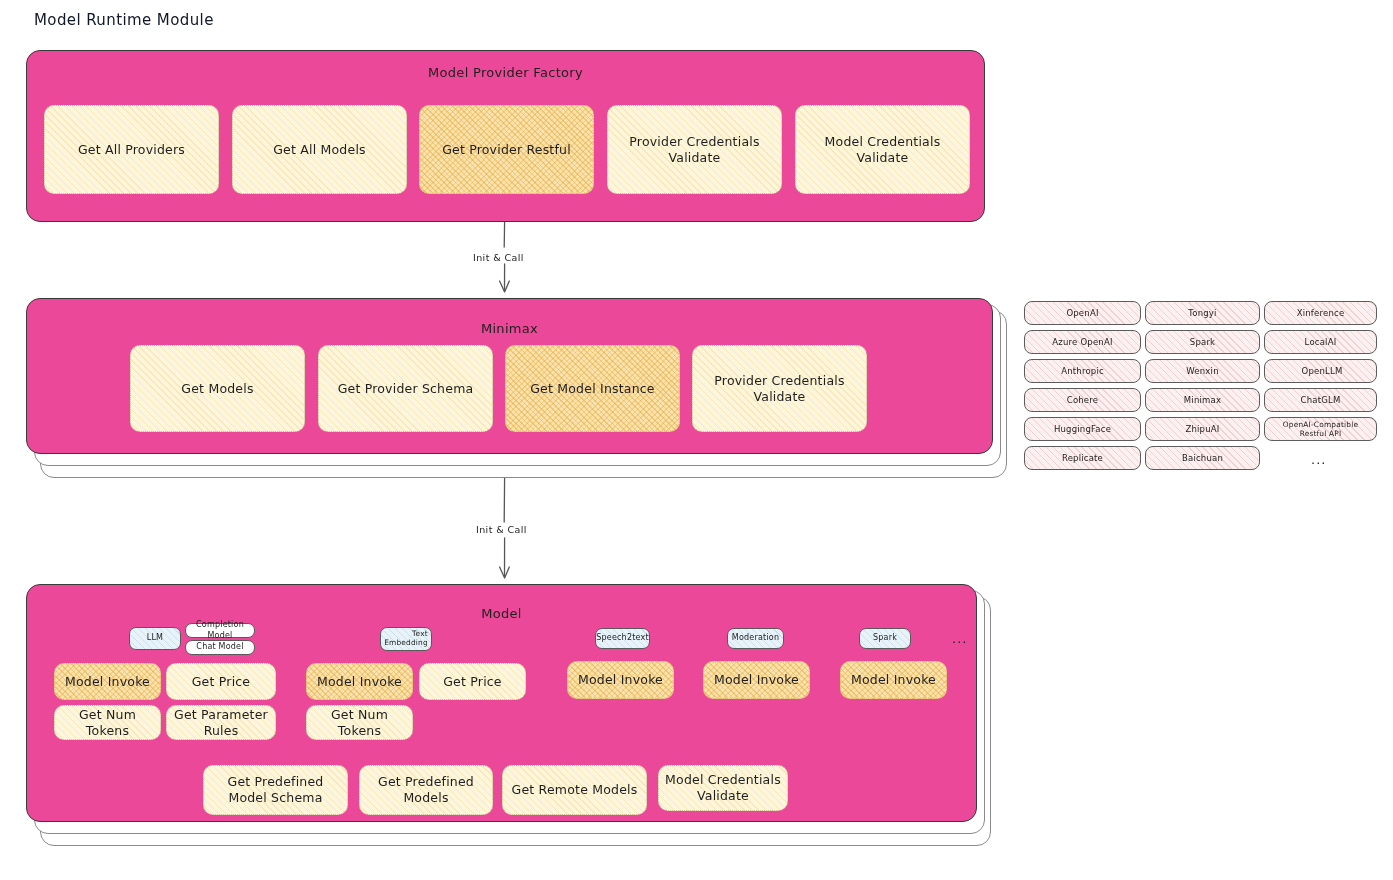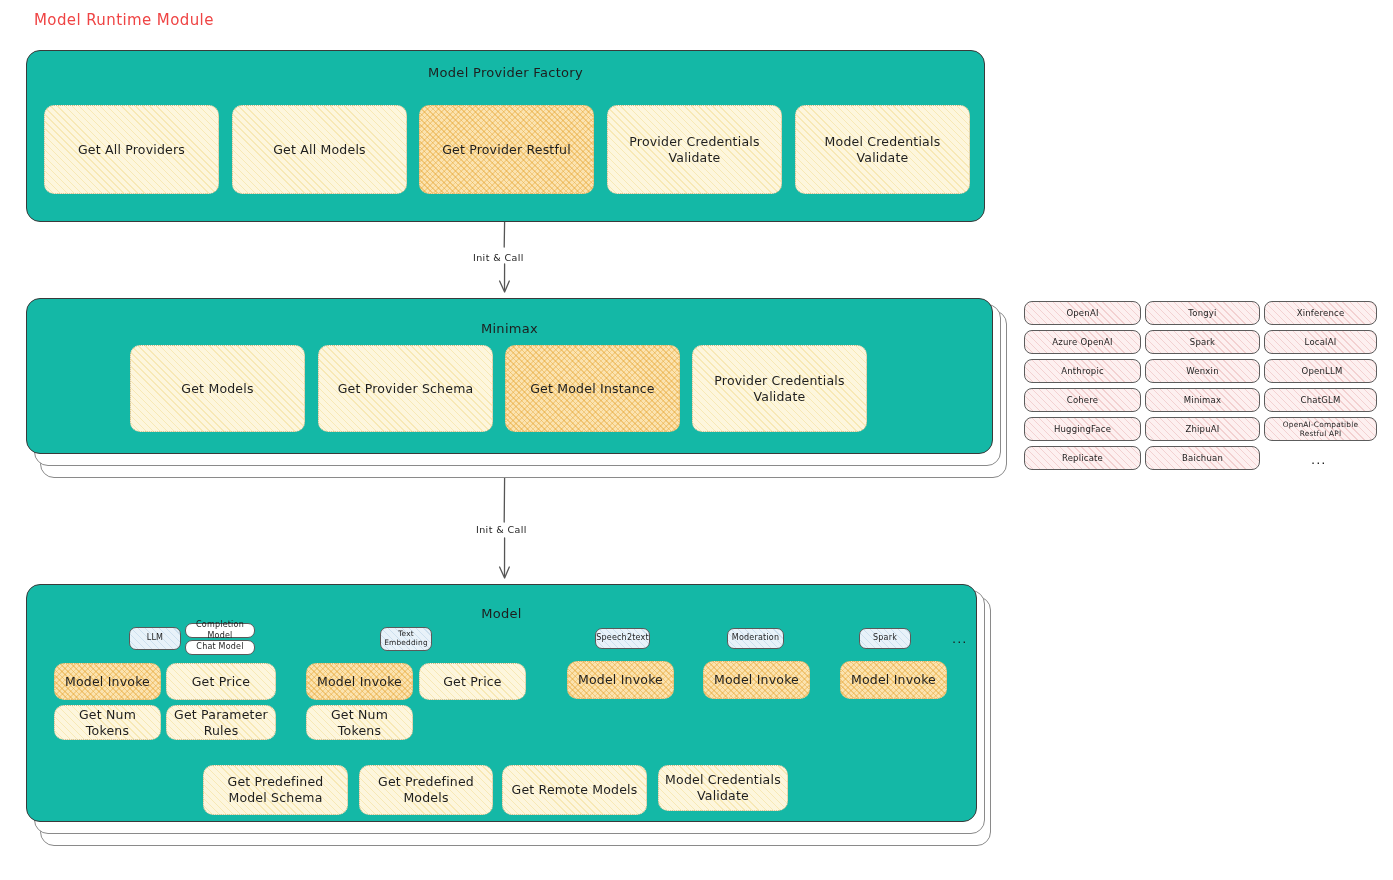--- a/index.html
+++ b/index.html
@@ -6,29 +6,29 @@
   body{
     width:1393px;height:880px;position:relative;overflow:hidden;
     font-family:"DejaVu Sans","Liberation Sans",sans-serif;
     color:#1e1e1e;
   }
   .canvas{position:absolute;inset:0;}
 
   
   .page-title{
     position:absolute;left:34px;top:11px;
-    font-size:15px;letter-spacing:.4px;color:#ef4444;
+    font-size:15px;letter-spacing:.4px;color:#0f172a;
   }
 
   
   .panel{
     position:absolute;
     border:1.4px solid #3a3a3a;
     border-radius:14px;
-    background:#14b8a6;
+    background:#ec4899;
     box-sizing:border-box;
   }
   .panel-title{
     position:absolute;left:0;right:0;top:14px;text-align:center;
     font-size:13px;color:#1e1e1e;letter-spacing:.3px;
   }
   
   .stack-layer{
     position:absolute;
     border:1.2px solid #8a8a8a;
@@ -166,21 +166,21 @@
 
   <div class="stack-layer" style="left:40px;top:596px;width:951px;height:250px;"></div>
   <div class="stack-layer" style="left:34px;top:590px;width:951px;height:244px;"></div>
   <div class="panel" style="left:26px;top:584px;width:951px;height:238px;">
     <div class="panel-title" style="top:21px;">Model</div>
   </div>
 
   <div class="box fill-blue" style="left:129px;top:627px;width:52px;height:23px;">LLM</div>
   <div class="box fill-white" style="left:185px;top:623px;width:70px;height:15px;">Completion Model</div>
   <div class="box fill-white" style="left:185px;top:640px;width:70px;height:15px;">Chat Model</div>
-  <div class="box fill-blue" style="left:380px;top:627px;width:52px;height:24px;font-size:7.4px;line-height:1.15;">Text Embedding</div>
+  <div class="box fill-blue" style="left:380px;top:627px;width:52px;height:24px;font-size:7.4px;line-height:1.15;text-align:right;">Text Embedding</div>
   <div class="box fill-blue" style="left:595px;top:628px;width:55px;height:21px;">Speech2text</div>
   <div class="box fill-blue" style="left:727px;top:628px;width:57px;height:21px;">Moderation</div>
   <div class="box fill-blue" style="left:859px;top:628px;width:52px;height:21px;">Spark</div>
   <div class="ellipsis" style="left:952px;top:631px;">...</div>
 
   <div class="box fill-strong" style="left:54px;top:663px;width:107px;height:37px;">Model Invoke</div>
   <div class="box fill-pale" style="left:166px;top:663px;width:110px;height:37px;">Get Price</div>
   <div class="box fill-pale" style="left:54px;top:705px;width:107px;height:35px;">Get Num Tokens</div>
   <div class="box fill-pale" style="left:166px;top:705px;width:110px;height:35px;">Get Parameter Rules</div>
 

